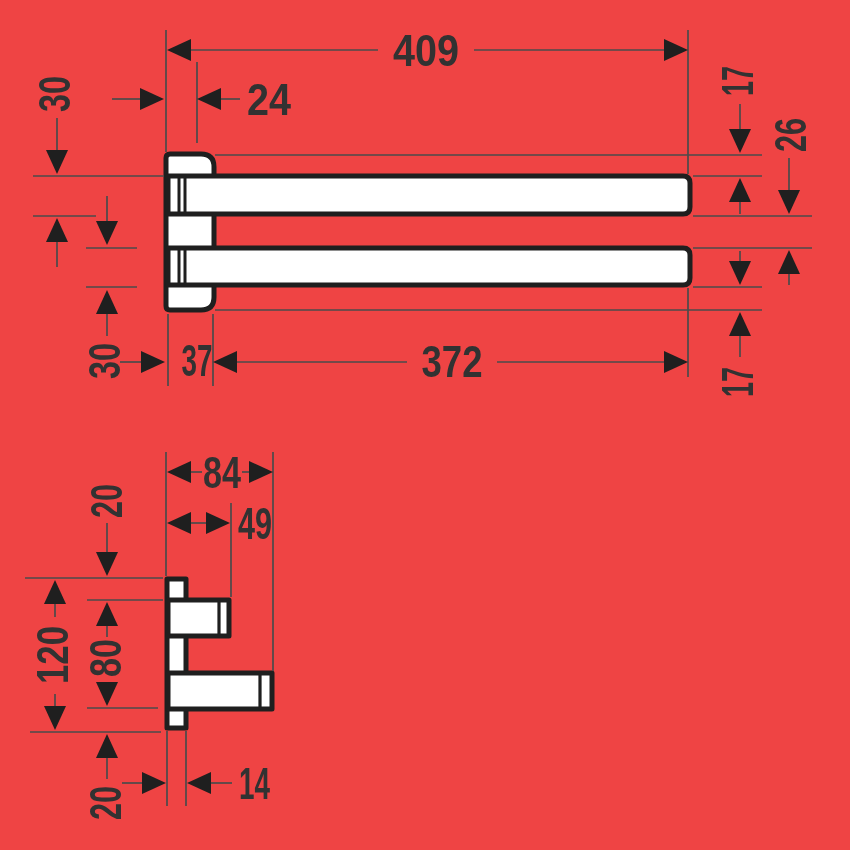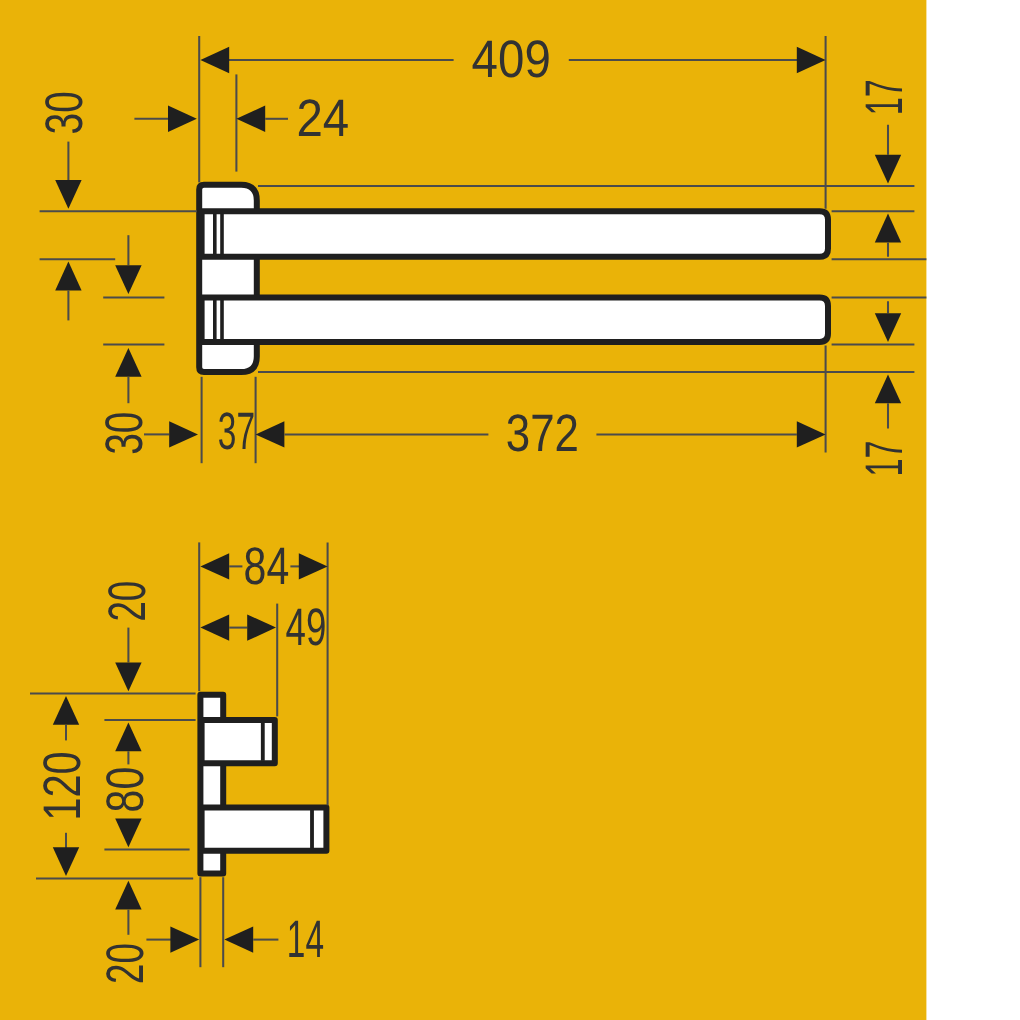--- a/index.html
+++ b/index.html
@@ -1,16 +1,16 @@
 <!DOCTYPE html>
 <html><head>
 <meta charset="utf-8">
 <style>
   html,body{margin:0;padding:0;background:#ffffff;}
-  .canvas{position:relative;width:772px;height:850px;background:#eab308;overflow:hidden;}
+  .canvas{position:relative;width:850px;height:850px;background:#ef4444;overflow:hidden;font-weight:bold;}
   svg{display:block;}
   .thick{stroke:#1f1f1f;stroke-width:5;fill:#ffffff;stroke-linejoin:round;}
   .innerline{stroke:#1f1f1f;stroke-width:3.2;fill:none;}
   .pin{stroke:#1f1f1f;stroke-width:3;fill:none;}
   .thin{stroke:#4b4b4b;stroke-width:1.7;fill:none;}
   .arrow{fill:#1f1f1f;stroke:none;}
   text{font-family:"Liberation Sans","DejaVu Sans",sans-serif;font-size:44px;fill:#323232;}
   .mid{text-anchor:middle;}
   .start{text-anchor:start;}
 </style>

